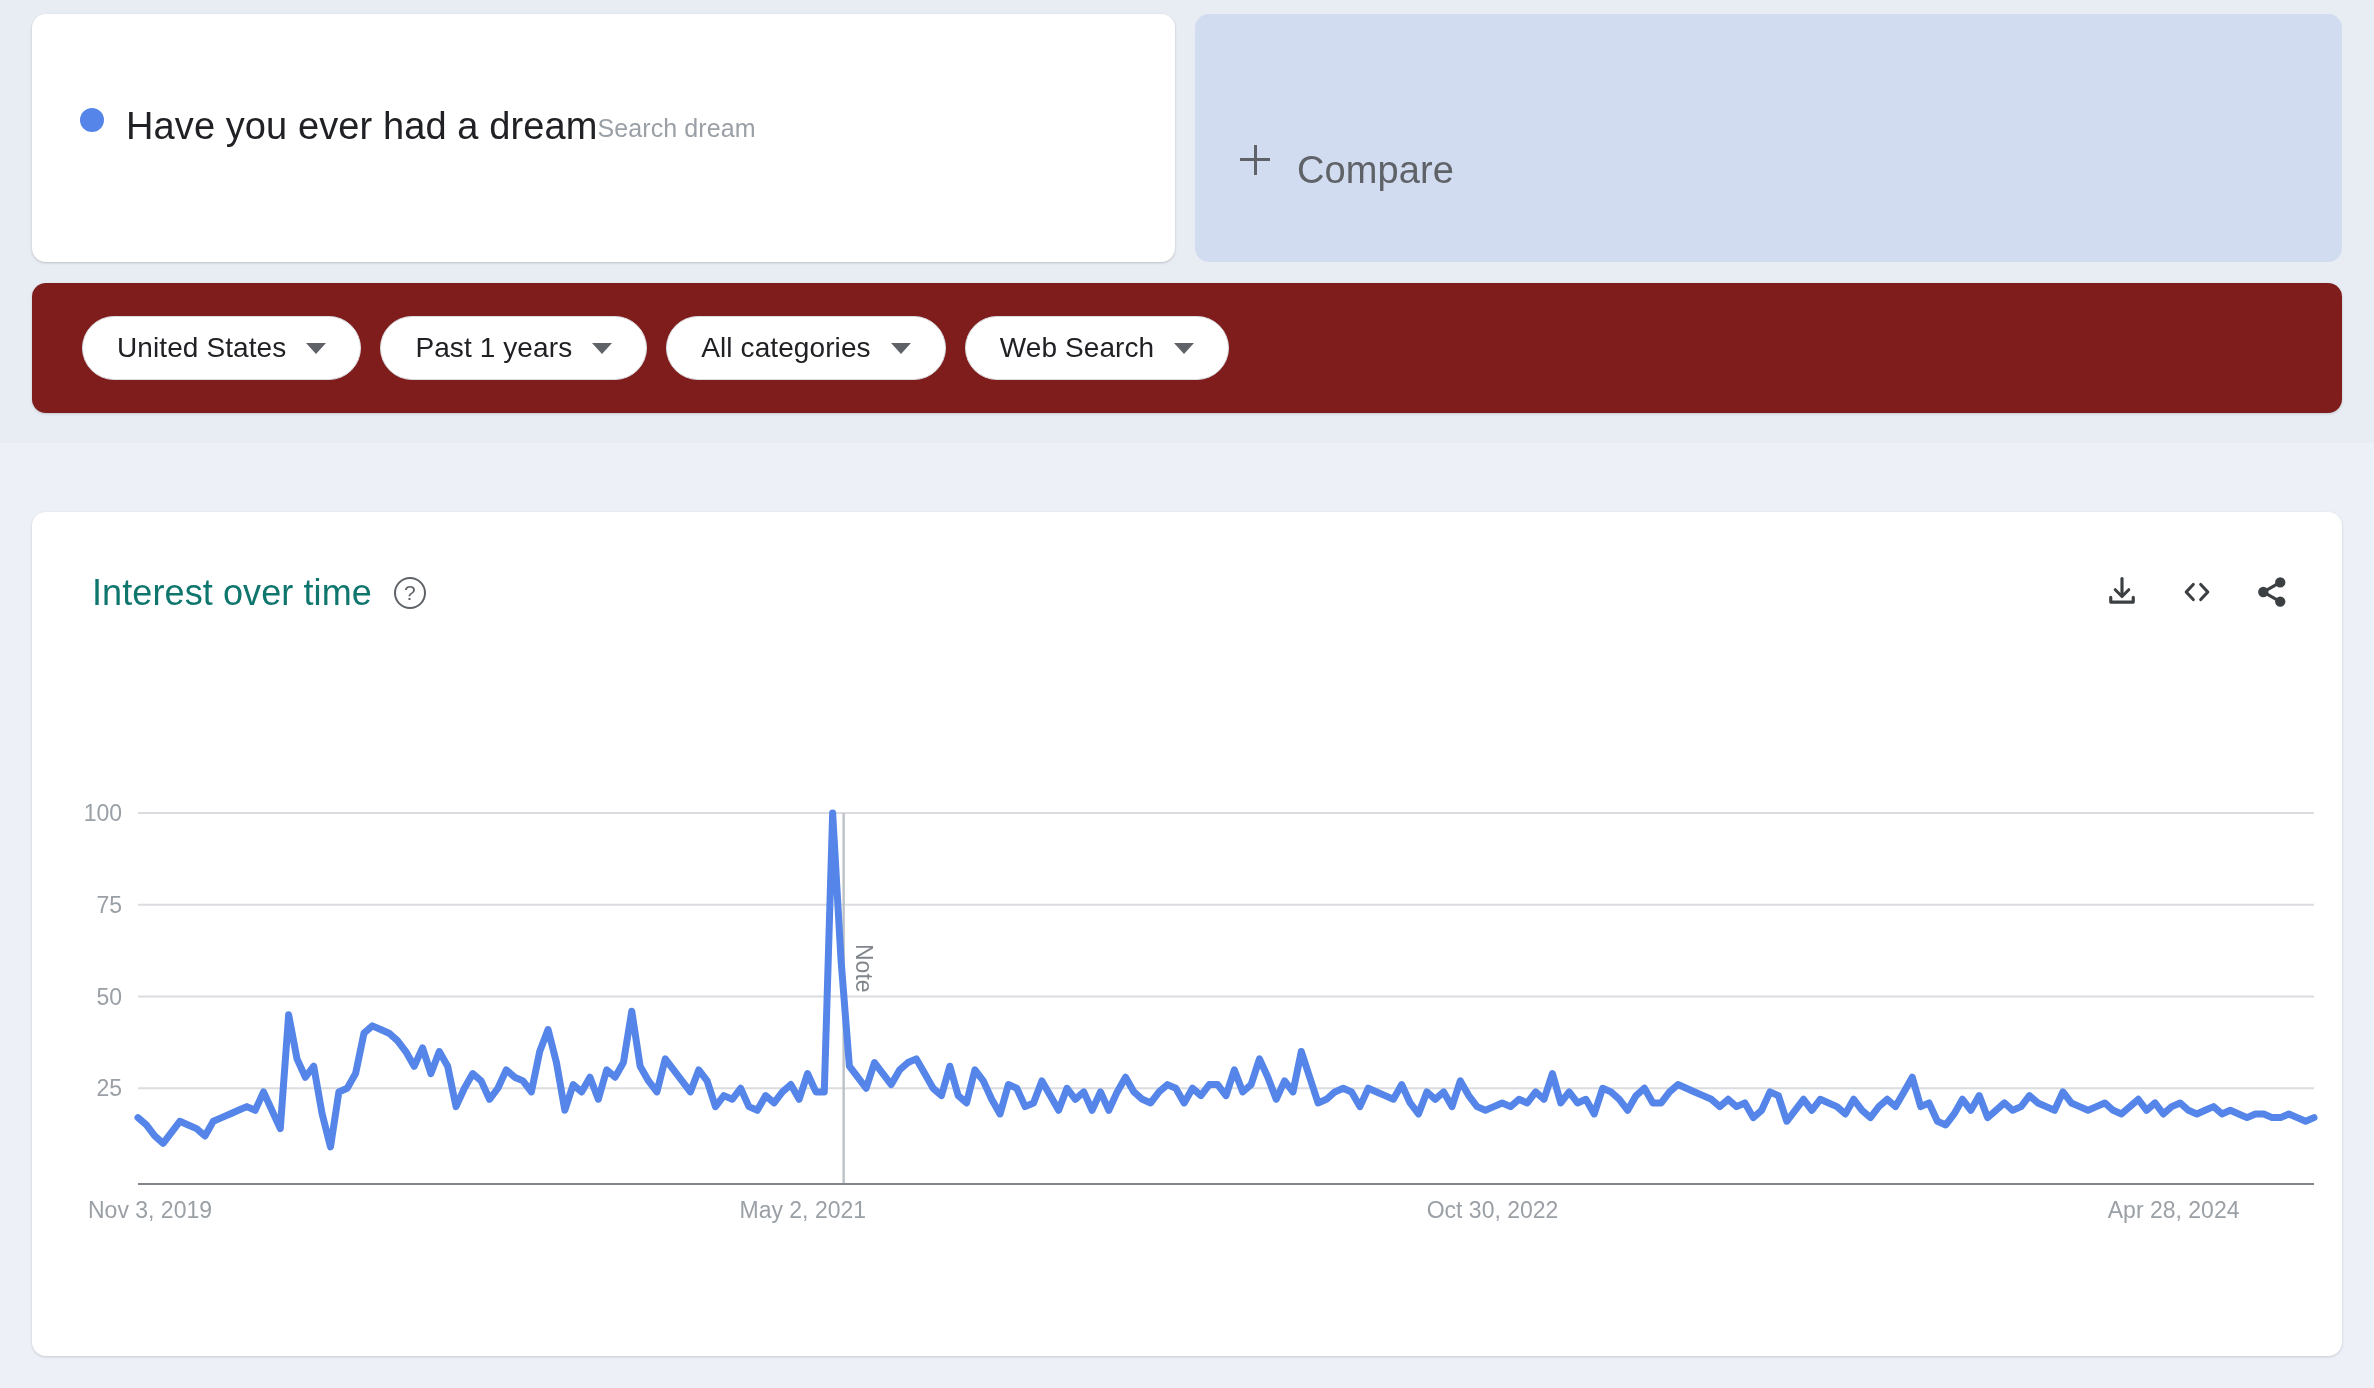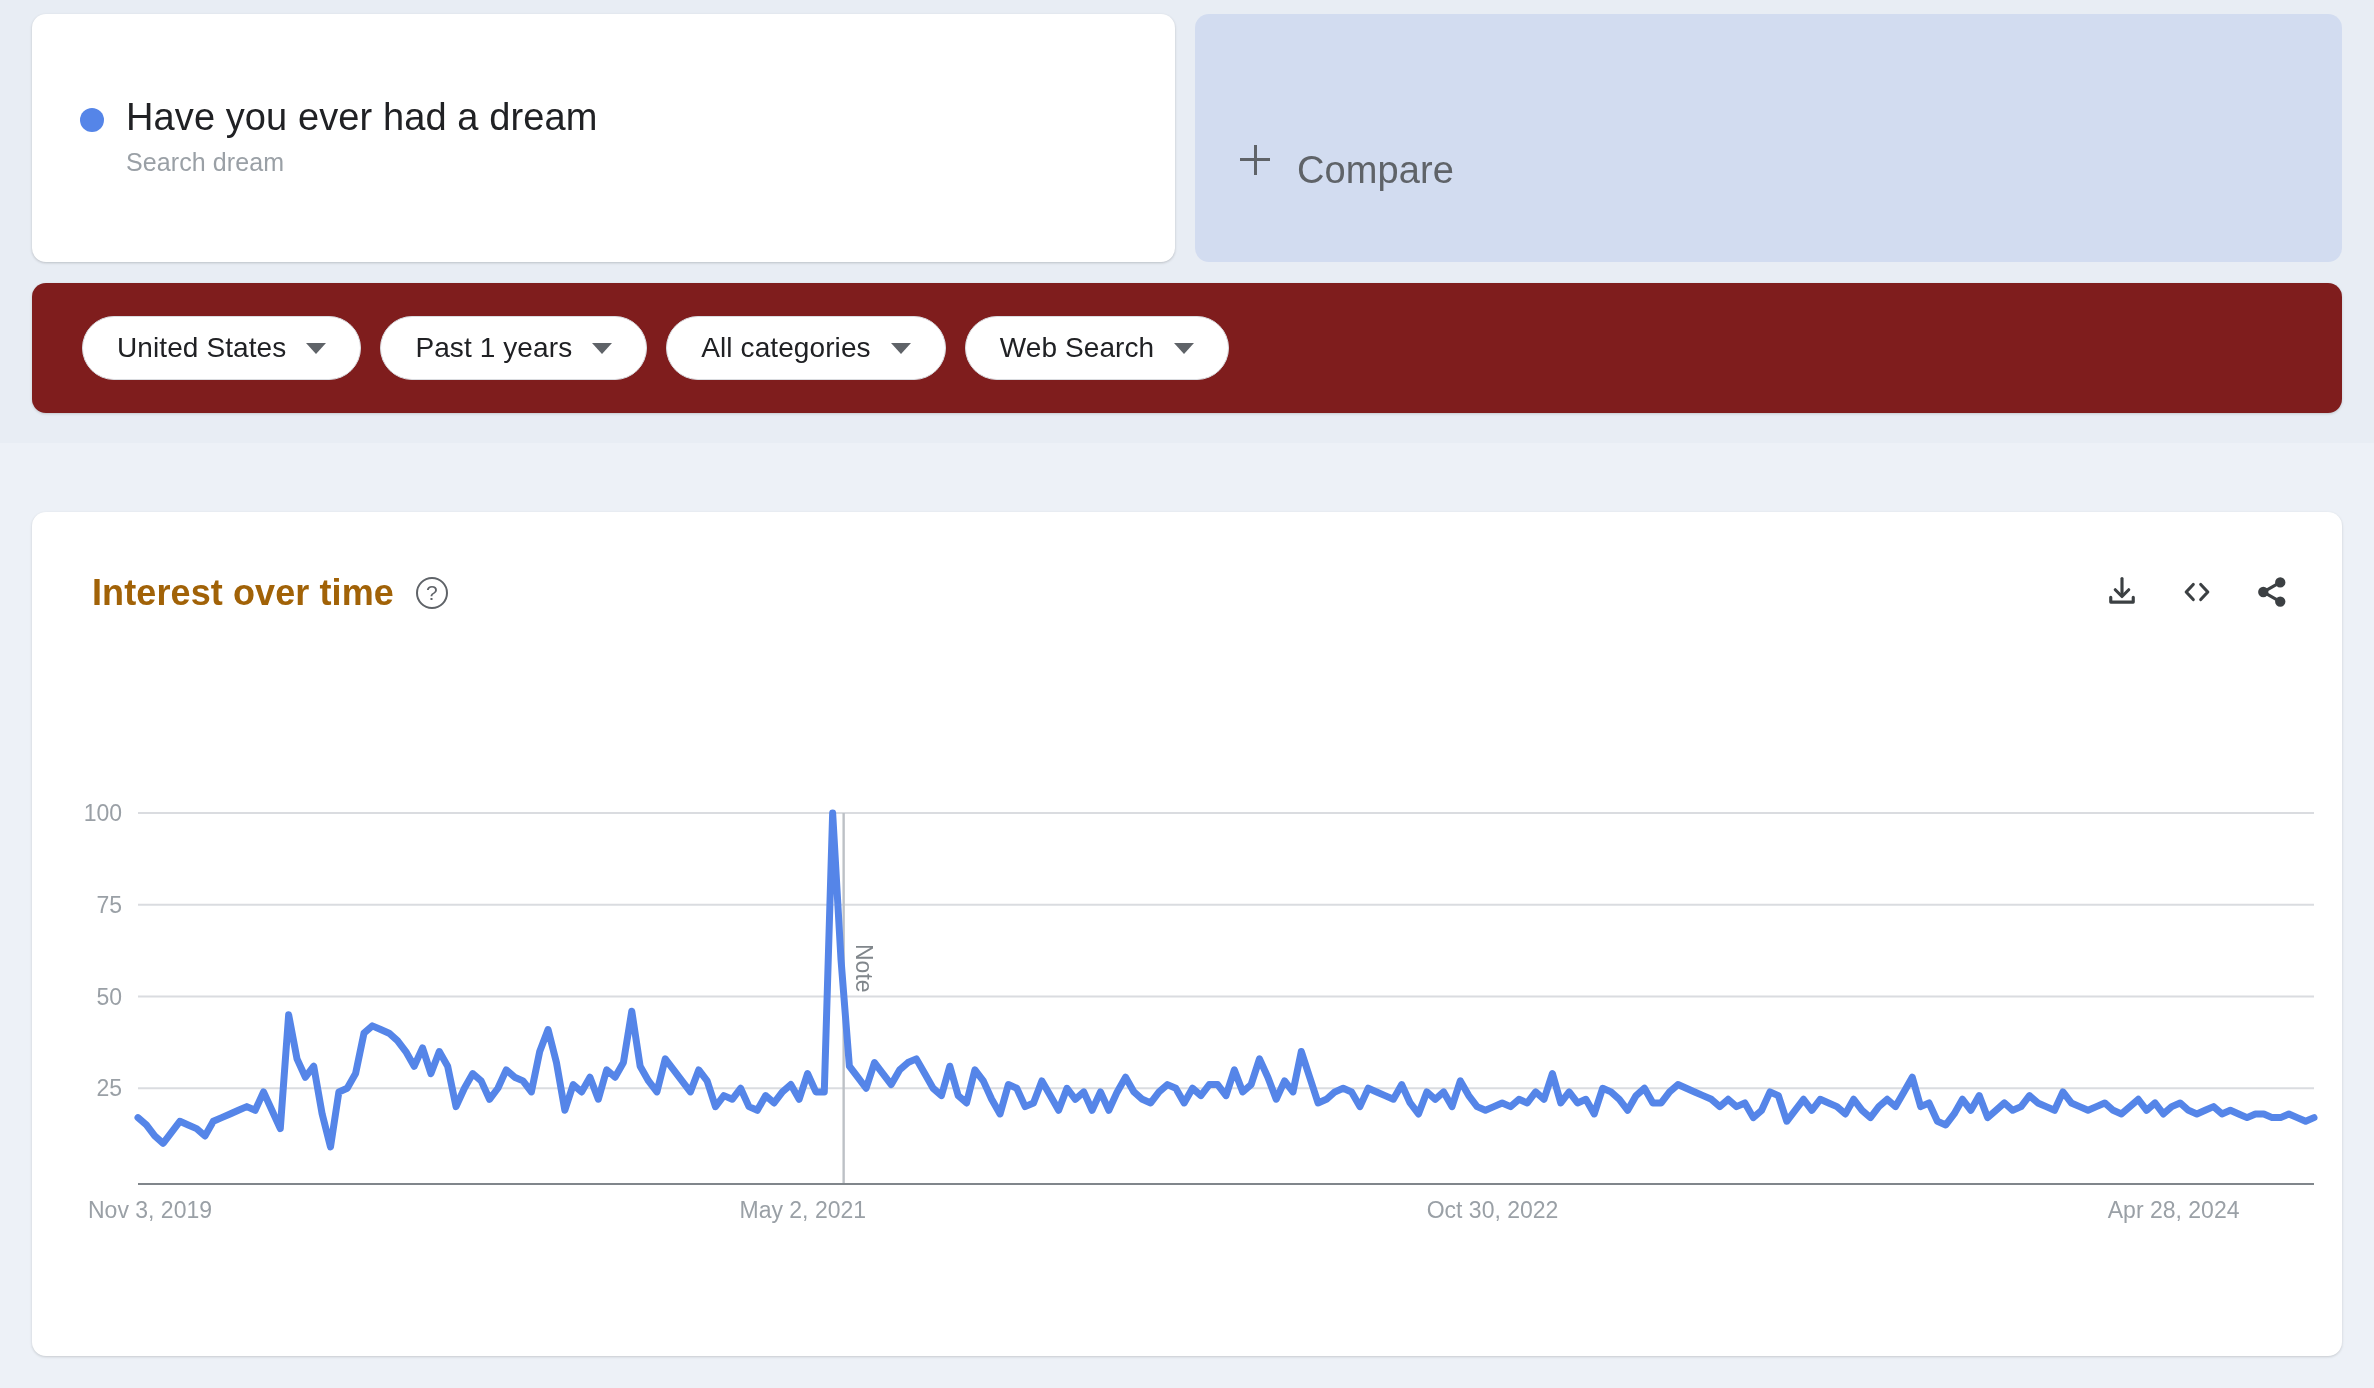--- a/index.html
+++ b/index.html
@@ -53,21 +53,21 @@
     align-items: flex-start;
     gap: 22px;
   }
   .term-dot {
     width: 24px; height: 24px;
     border-radius: 50%;
     background: #5585e8;
     margin-top: 12px;
     flex: 0 0 auto;
   }
-  .term-texts { display: flex; flex-direction: column; }
+  .term-texts { display: flex; flex-direction: row; margin-top: 9px; }
   .term-title {
     font-size: 38px;
     color: #202124;
     line-height: 1.12;
     letter-spacing: .1px;
     white-space: nowrap;
   }
   .term-sub {
     font-size: 25px;
     color: #9aa0a6;
@@ -165,23 +165,22 @@
   }
   .chart-title-wrap {
     position: absolute;
     left: 60px; top: 60px;
     display: flex;
     align-items: center;
     gap: 22px;
   }
   .chart-title {
     font-size: 36px;
-    color: #a16207;
-    letter-spacing: .1px;
-    font-weight: bold;
+    color: #0f766e;
+    letter-spacing: .1px;
   }
   .help-icon {
     width: 32px; height: 32px;
     border: 2.4px solid #5f6368;
     border-radius: 50%;
     display: flex;
     align-items: center;
     justify-content: center;
     font-size: 21px;
     color: #5f6368;

